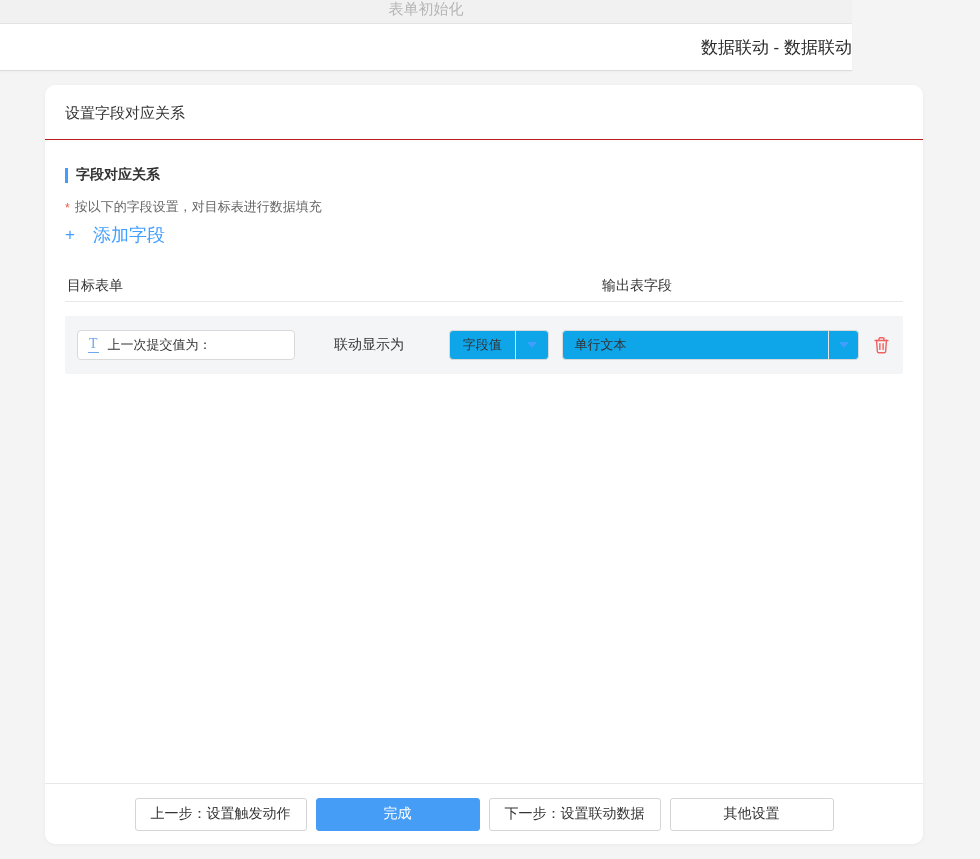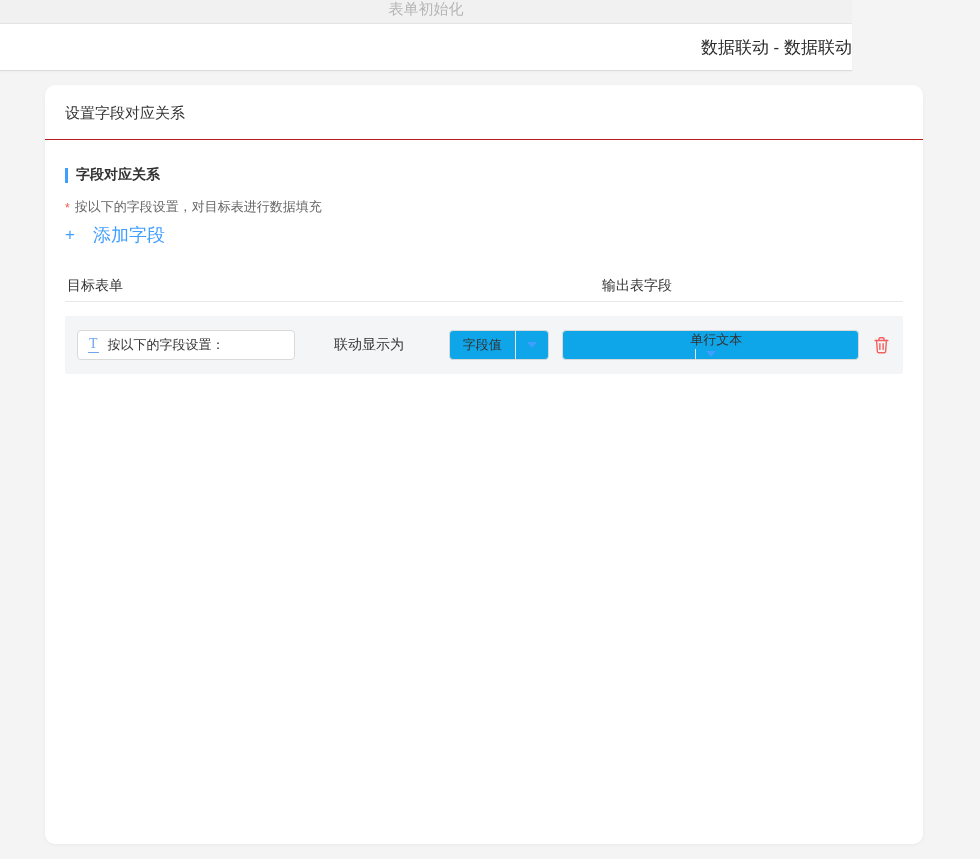--- a/index.html
+++ b/index.html
@@ -77,21 +77,21 @@
     border-bottom:1px solid #6ea7f0; padding:0 1px 1px 1px; margin-right:9px;
   }
   .relation-label { margin-left:39px; font-size:14px; color:#333; white-space:nowrap; }
 
   .select-box {
     height:30px; background:#0ea5e9; border:1px solid #d9d9d9; border-radius:4px;
     display:flex; align-items:center; overflow:hidden;
   }
   .select-small { width:100px; margin-left:45px; }
   .select-small .select-value { flex:1; text-align:center; font-size:13px; color:#333; }
-  .select-large { width:299px; margin-left:13px;flex-direction:column; }
+  .select-large { width:299px; margin-left:13px; }
   .select-large .select-value { flex:1; padding-left:12px; font-size:13px; color:#333; text-align:left; }
   .caret-cell {
     width:33px; height:100%; border-left:1px solid #e4e4e4;
     display:flex; align-items:center; justify-content:center; cursor:pointer;
   }
   .select-large .caret-cell { width:30px; }
   .caret-down {
     width:0; height:0;
     border-left:5px solid transparent; border-right:5px solid transparent;
     border-top:6px solid #409eff;
@@ -148,21 +148,21 @@
 
       <div class="col-headers">
         <span class="col-target">目标表单</span>
         <span class="col-output">输出表字段</span>
       </div>
 
       <div class="field-row">
 
         <div class="target-input">
           <span class="text-type-icon">T</span>
-          <span class="target-field-label">按以下的字段设置：</span>
+          <span class="target-field-label">上一次提交值为：</span>
         </div>
 
         <span class="relation-label">联动显示为</span>
 
         <div class="select-box select-small">
           <span class="select-value">字段值</span>
           <span class="caret-cell">
             <span class="caret-down"></span>
           </span>
         </div>
@@ -181,16 +181,22 @@
             <path d="M5 6 l1.2 15.5 a2 2 0 0 0 2 1.8 h7.6 a2 2 0 0 0 2 -1.8 L19 6"></path>
             <path d="M9.7 10.5 v8"></path>
             <path d="M14.3 10.5 v8"></path>
           </svg>
         </span>
 
       </div>
 
     </div>
 
+    <div class="card-footer">
+      <button class="btn">上一步：设置触发动作</button>
+      <button class="btn primary">完成</button>
+      <button class="btn">下一步：设置联动数据</button>
+      <button class="btn">其他设置</button>
+    </div>
 
   </div>
 
 </div>
 
 </body></html>

